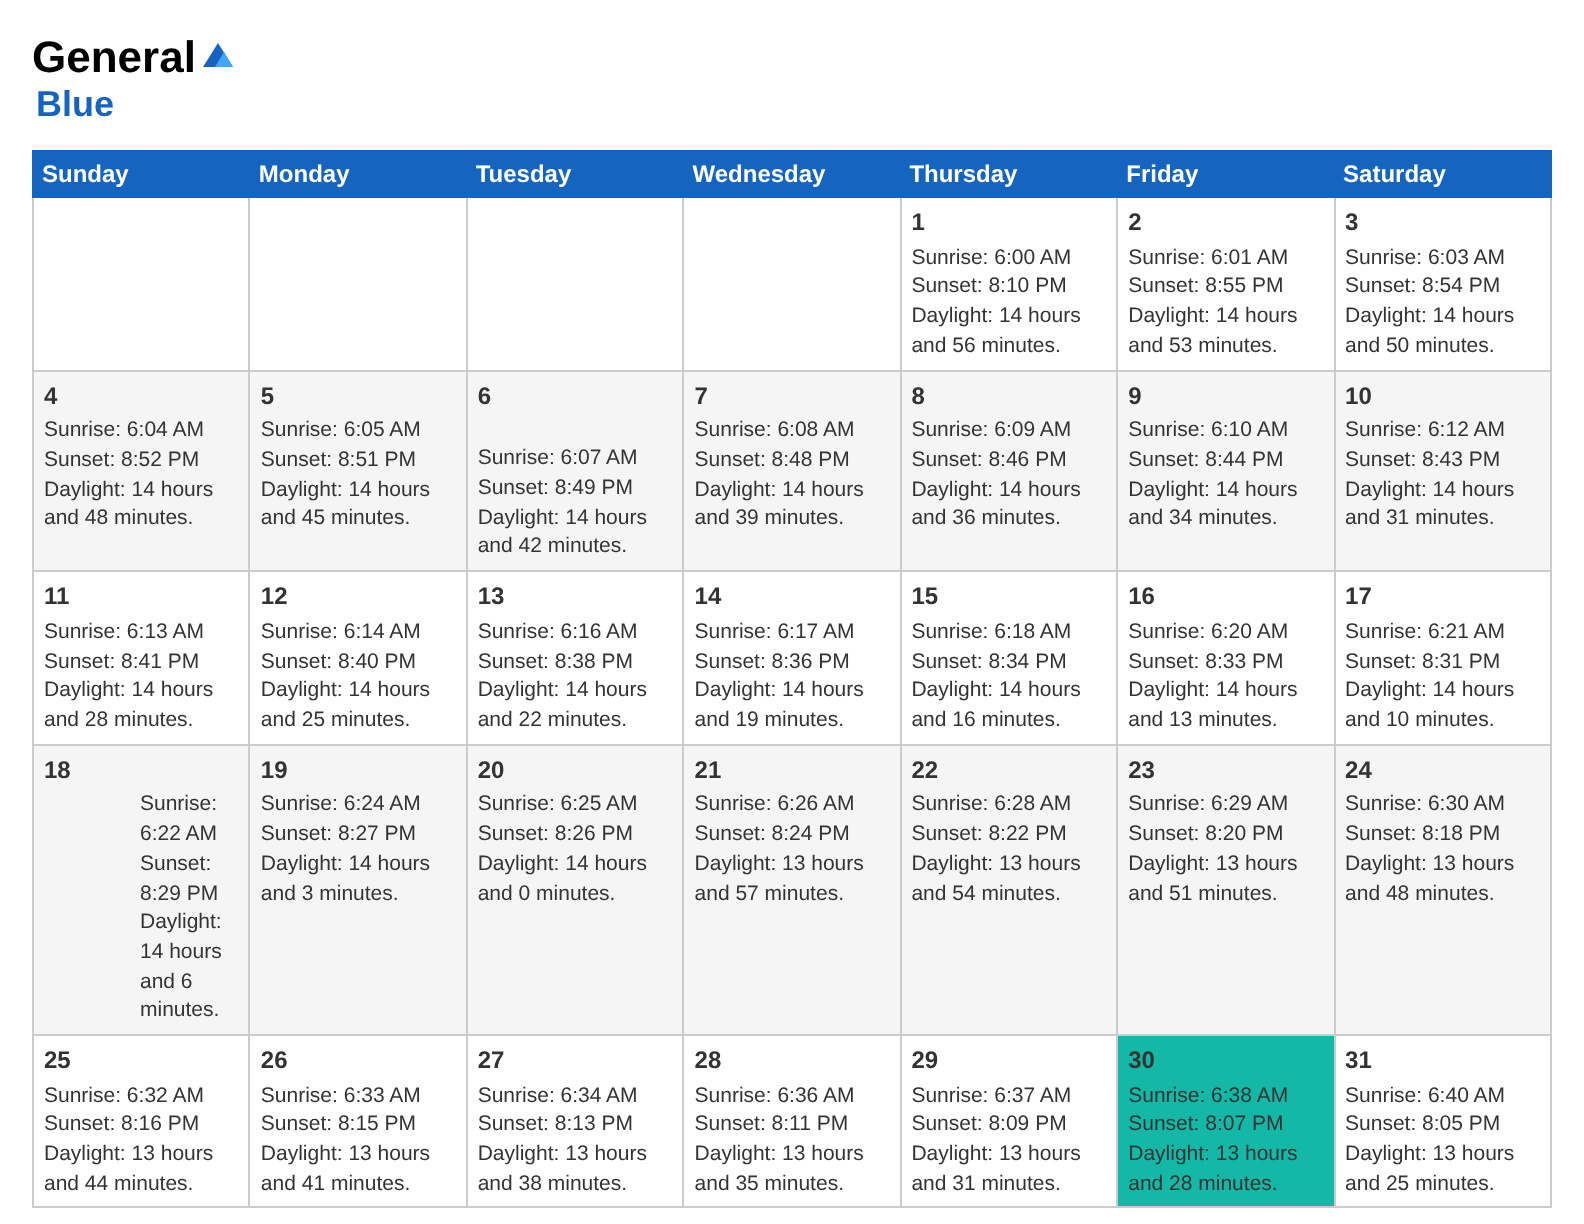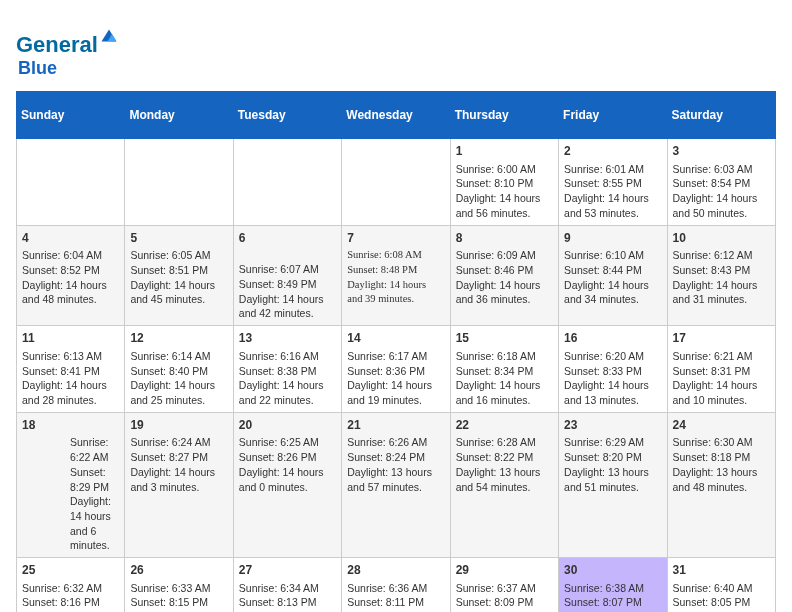--- a/index.html
+++ b/index.html
@@ -22,22 +22,21 @@
       align-items: flex-start;
     }
     .logo-text {
       display: flex;
       align-items: center;
       font-size: 22px;
       font-weight: bold;
       color: #333;
     }
     .logo-general {
-      color: #0369a1;
-      margin-top: 16px;
+      color: #000000;
     }
     .logo-blue {
       color: #1565c0;
     }
     .logo-icon {
       width: 18px;
       height: 18px;
       margin-left: 2px;
     }
     .title-area {
@@ -53,21 +52,21 @@
       color: #555;
     }
     .calendar {
       width: 100%;
       border-collapse: collapse;
       font-size: 11px;
     }
     .calendar th {
       background: #1565c0;
       color: #fff;
-      padding: 16px 4px;
+      padding: 4px 4px;
       text-align: left;
       font-size: 12px;
       font-weight: bold;
       border: 1px solid #1565c0;
     }
     .calendar td {
       border: 1px solid #ccc;
       padding: 4px 5px;
       vertical-align: top;
       width: calc(100% / 7);
@@ -175,21 +174,21 @@
         </td>
         <td style="background: rgb(245, 245, 245);">
           <span class="day-number">6</span>
           <div class="day-info" style="white-space: pre-line; margin-top: 16px;">Sunrise: 6:07 AM
 Sunset: 8:49 PM
 Daylight: 14 hours
 and 42 minutes.</div>
         </td>
         <td style="background: rgb(245, 245, 245);">
           <span class="day-number">7</span>
-          <div class="day-info" style="white-space: pre-line; font-family: Liberation Serif, serif;">Sunrise: 6:08 AM
+          <div class="day-info" style="white-space: pre-line;">Sunrise: 6:08 AM
 Sunset: 8:48 PM
 Daylight: 14 hours
 and 39 minutes.</div>
         </td>
         <td style="background: rgb(245, 245, 245);">
           <span class="day-number">8</span>
           <div class="day-info" style="white-space: pre-line;">Sunrise: 6:09 AM
 Sunset: 8:46 PM
 Daylight: 14 hours
 and 36 minutes.</div>
@@ -340,21 +339,21 @@
 Daylight: 13 hours
 and 35 minutes.</div>
         </td>
         <td style="background: rgb(255, 255, 255);">
           <span class="day-number">29</span>
           <div class="day-info" style="white-space: pre-line;">Sunrise: 6:37 AM
 Sunset: 8:09 PM
 Daylight: 13 hours
 and 31 minutes.</div>
         </td>
-        <td style="background: #c4b5fd;">
+        <td style="background: #14b8a6;">
           <span class="day-number">30</span>
           <div class="day-info" style="white-space: pre-line;">Sunrise: 6:38 AM
 Sunset: 8:07 PM
 Daylight: 13 hours
 and 28 minutes.</div>
         </td>
         <td style="background: rgb(255, 255, 255);">
           <span class="day-number">31</span>
           <div class="day-info" style="white-space: pre-line;">Sunrise: 6:40 AM
 Sunset: 8:05 PM

